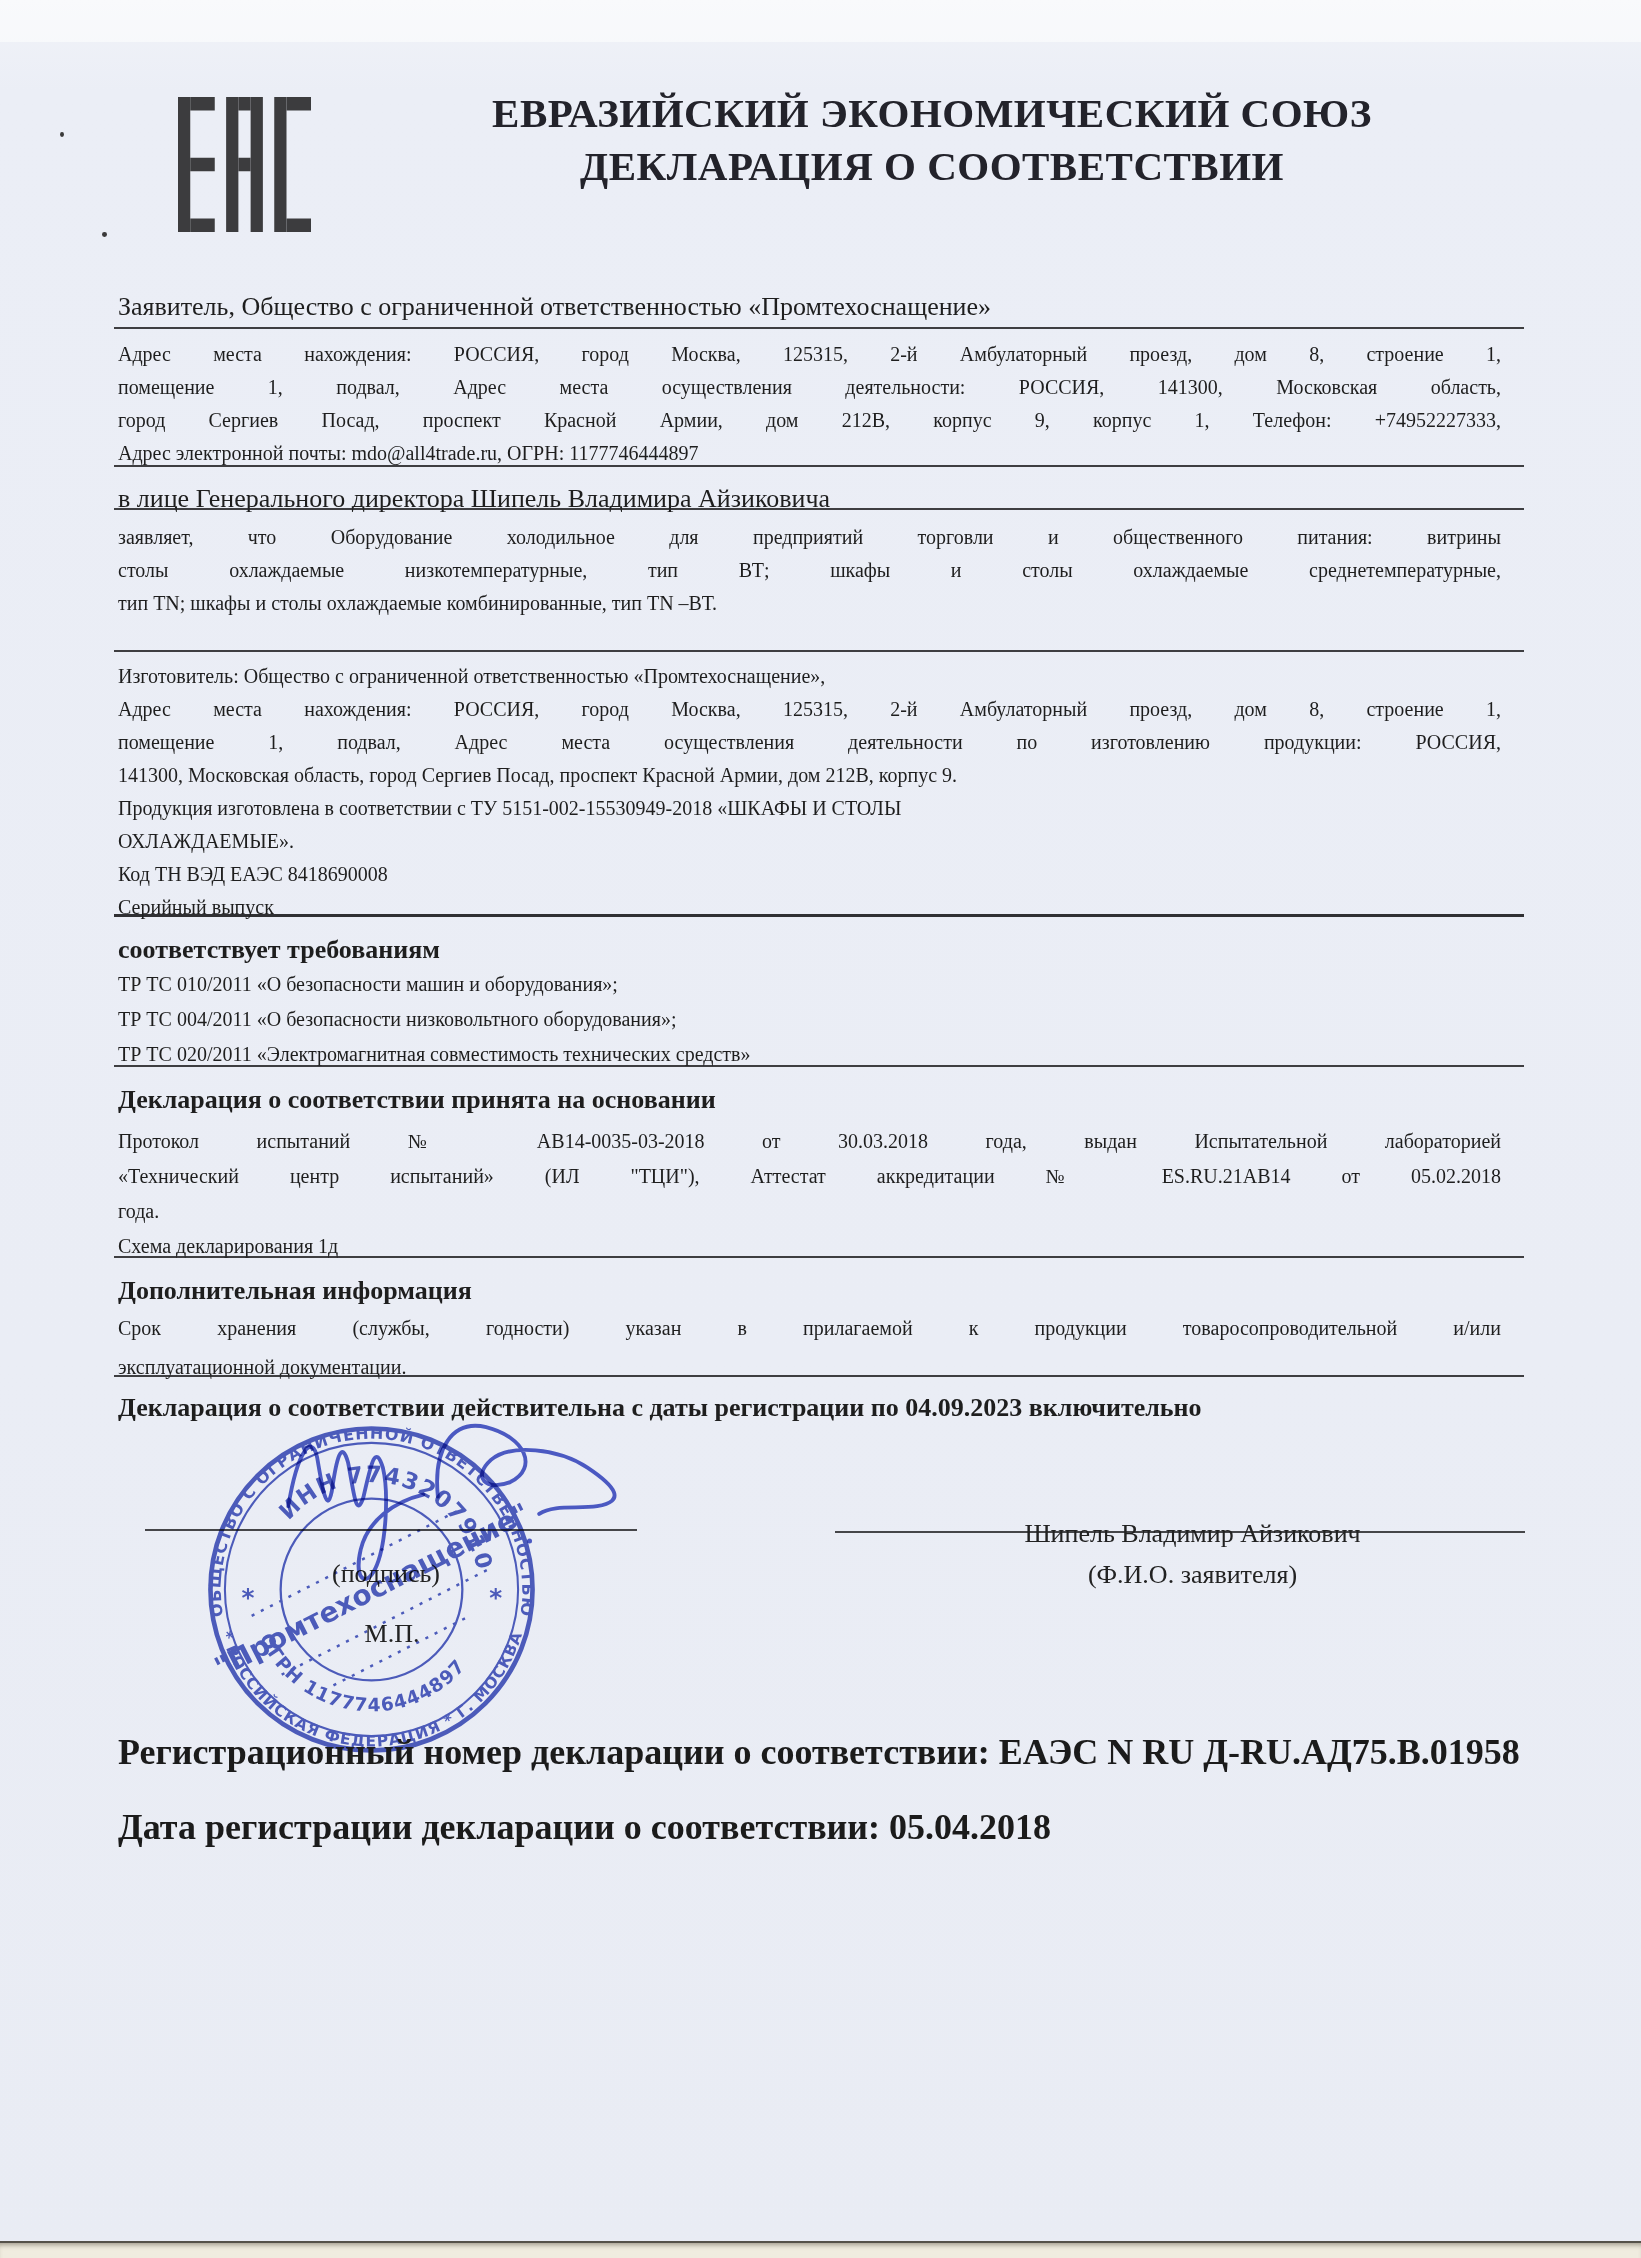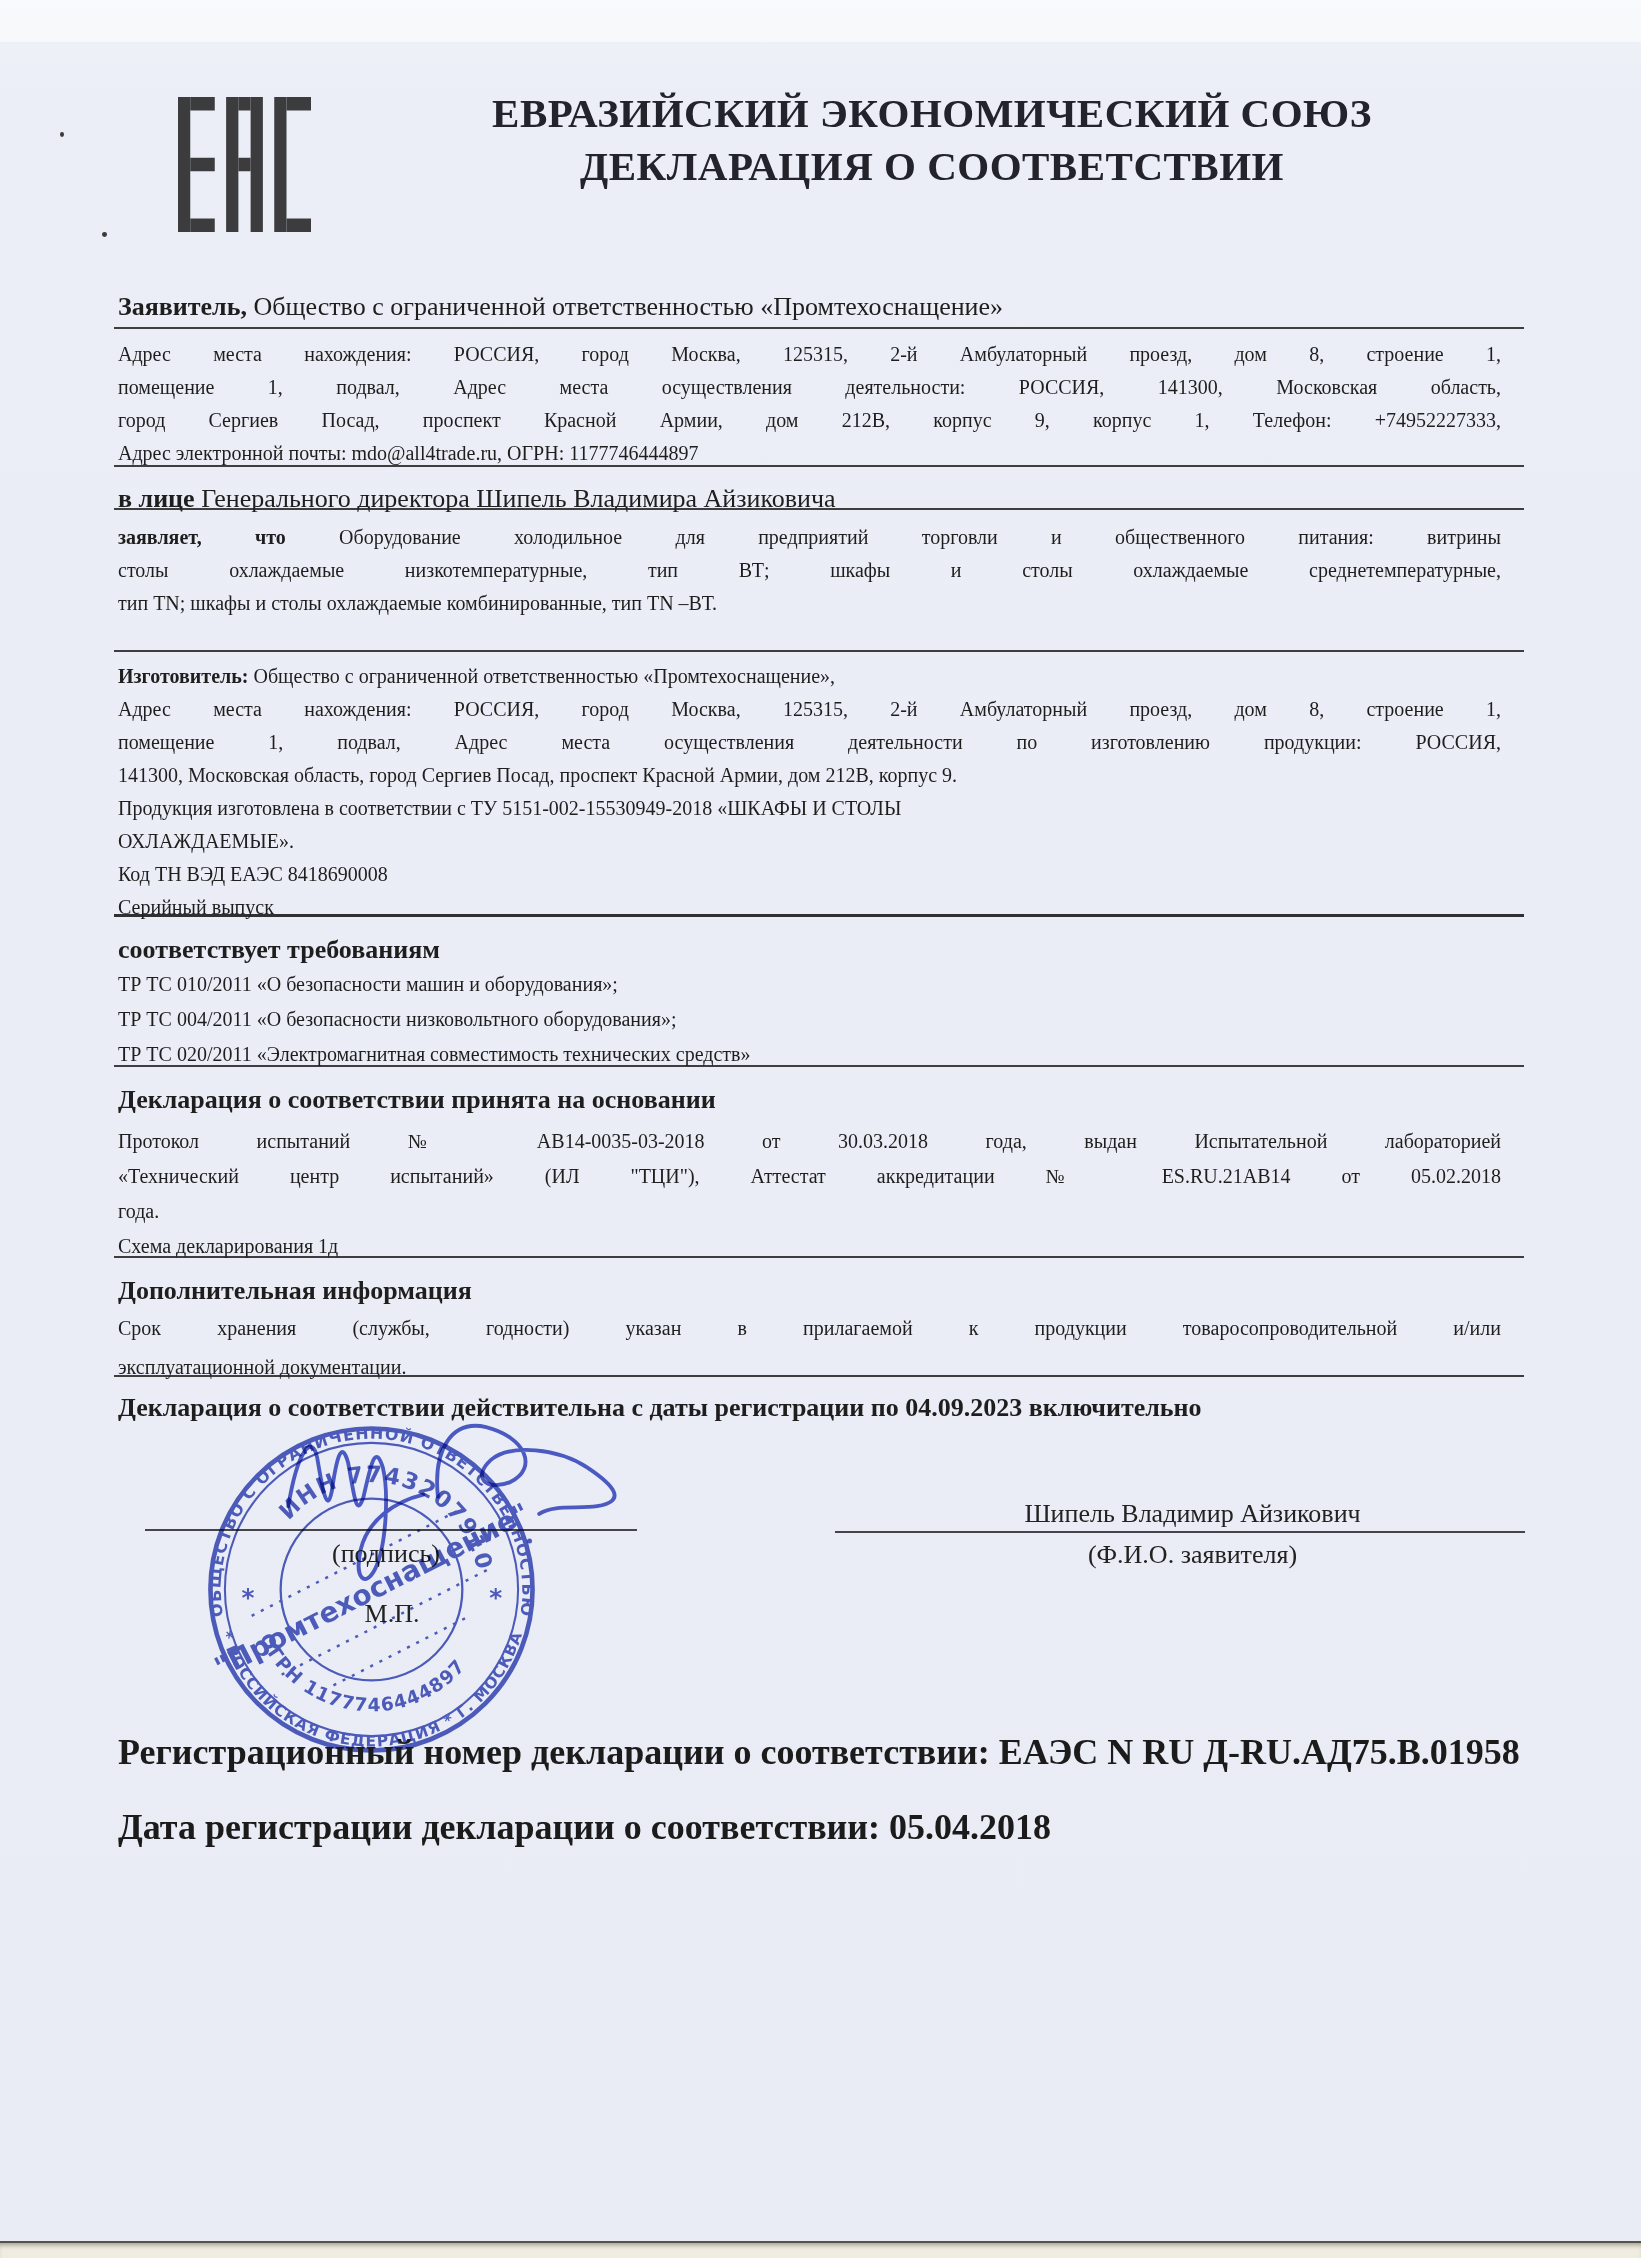--- a/index.html
+++ b/index.html
@@ -10,25 +10,25 @@
   }
   .top-light{position:absolute;left:0;top:0;width:100%;height:42px;background:rgba(255,255,255,.55);}
   .title-block{position:absolute;left:319px;top:87px;width:1226px;text-align:center;
     font-weight:700;font-size:41px;line-height:53px;color:#23232b;letter-spacing:0.5px;}
   .para{position:absolute;left:118px;width:1383px;}
   .para .line{font-size:20px;line-height:33px;color:#1e1e1e;}
   .just{text-align:justify;text-align-last:justify;}
   .short{white-space:nowrap;}
   .row{position:absolute;left:118px;width:1383px;font-size:26px;line-height:33px;color:#1e1e1e;white-space:nowrap;}
   .bold{font-weight:700;}
-  b{font-weight:700;margin-top:15px;}
+  b{font-weight:400;margin-top:15px;}
   .rule{position:absolute;left:114px;width:1410px;height:0;border-top:2.9px solid rgba(38,38,40,.88);}
   .rule.thick{border-top:3.9px solid rgba(32,32,34,.92);}
   .sig-line{position:absolute;height:0;border-top:2.4px solid rgba(40,40,42,.85);}
-  .caption{position:absolute;text-align:center;font-size:26px;color:#222;}
+  .caption{position:absolute;text-align:center;font-size:26px;color:#222;margin-top:20px;}
   .reg-row{position:absolute;left:118px;width:1448px;font-weight:700;font-size:36px;color:#1b1b1b;white-space:nowrap;}
   .stamp-svg{position:absolute;left:196px;top:1414px;mix-blend-mode:multiply;}
   .sign-svg{position:absolute;left:259px;top:1402px;mix-blend-mode:multiply;}
   .eac-logo{position:absolute;left:178px;top:97px;}
   .bottom-strip{position:absolute;left:0;top:2241px;width:100%;height:17.4px;background:#f0ecdf;
     border-top:2.4px solid #55524a;box-shadow:inset 0 4.8px 4.8px -2.9px rgba(96,90,72,.55);}
   .speck{position:absolute;border-radius:50%;background:#3a3a3a;}
   .stamp-text{font-family:"DejaVu Sans",sans-serif;font-weight:700;}
 </style>
 </head>

